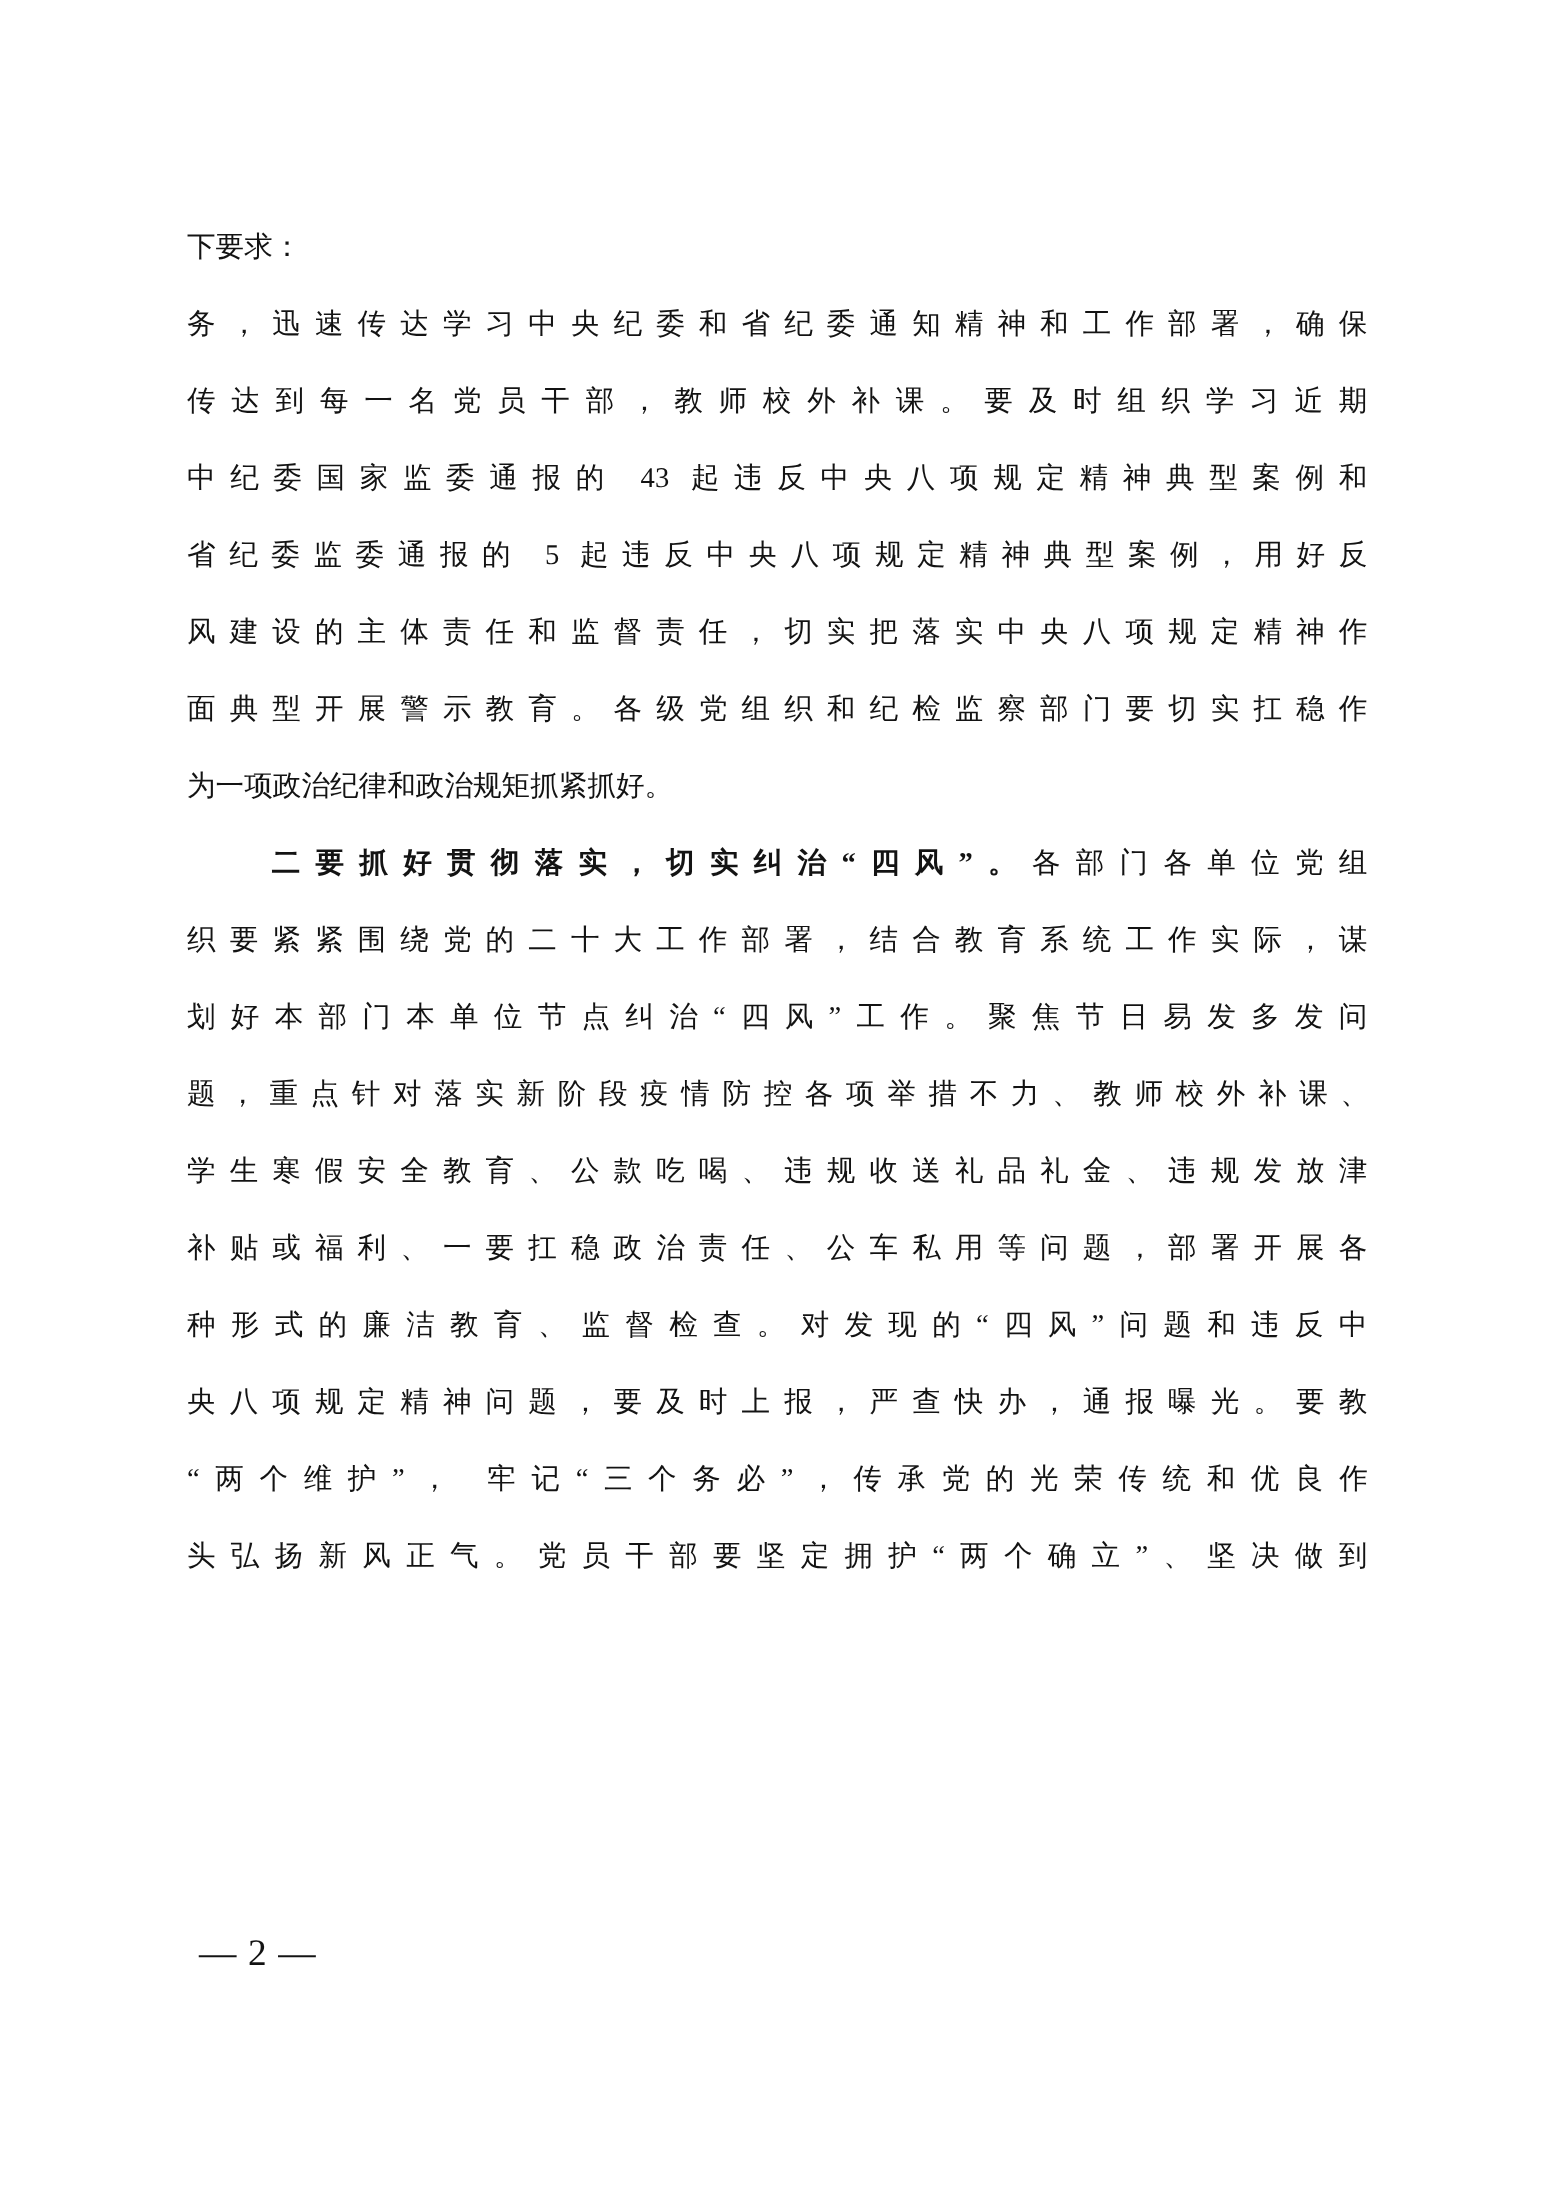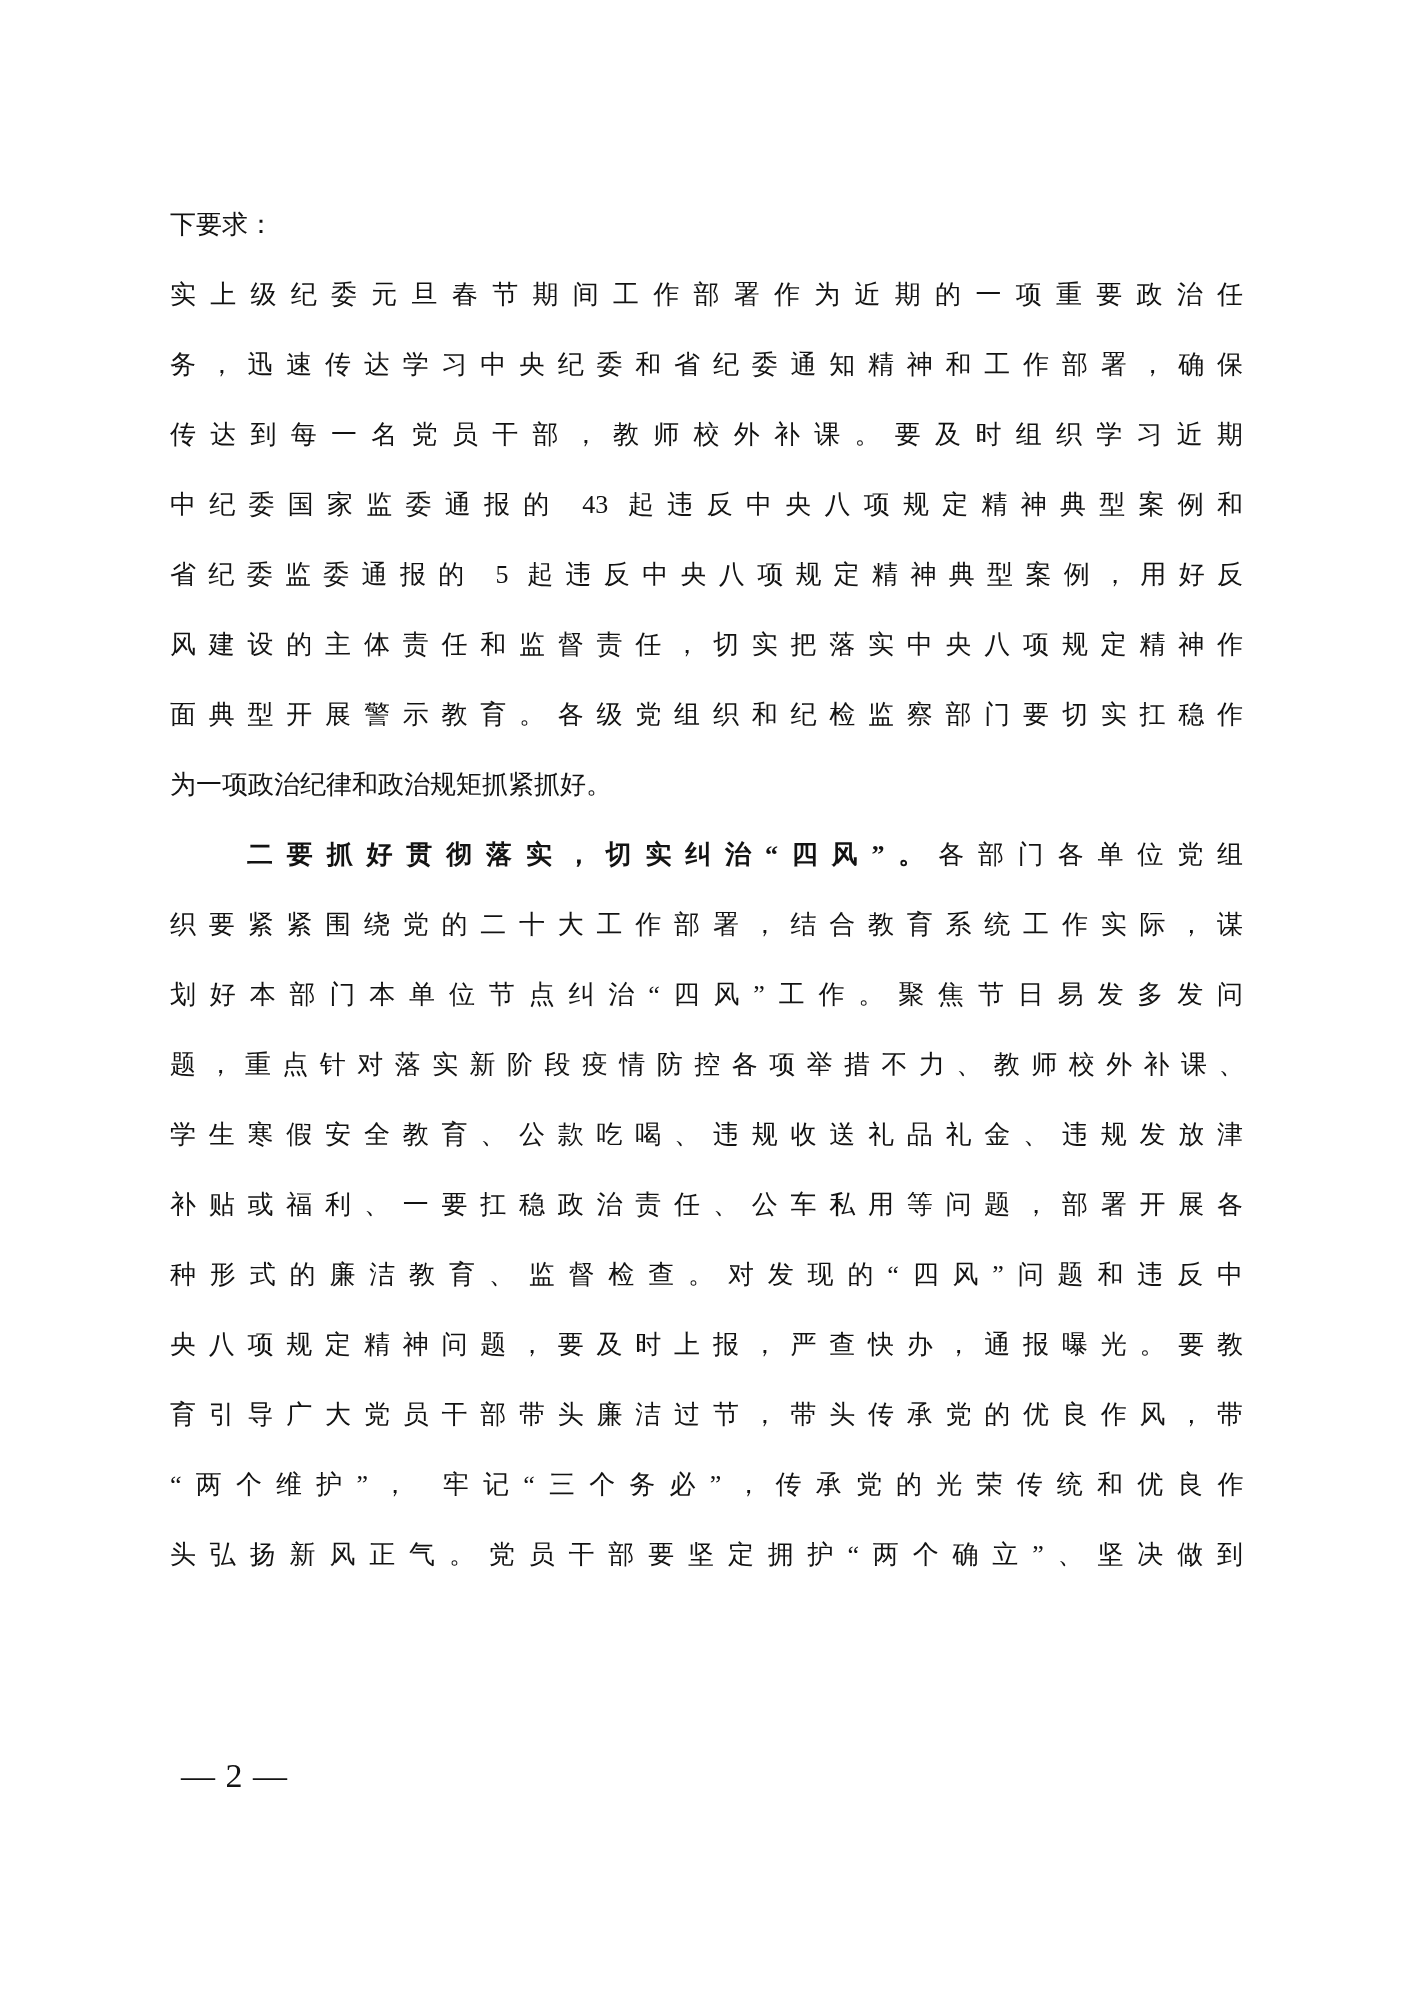--- a/index.html
+++ b/index.html
@@ -58,21 +58,20 @@
 </style>
 </head>
 <body>
 
 <div class="page">
   <div class="body-text">
 
     <div class="line short"><span>下要求：</span></div>
 
 
-    <div class="line"><span>实上级纪委元旦春节期间工作部署作为近期的一项重要政治任</span></div>
 
     <div class="line"><span>务，迅速传达学习中央纪委和省纪委通知精神和工作部署，确保</span></div>
 
     <div class="line"><span>传达到每一名党员干部，教师校外补课。要及时组织学习近期</span></div>
 
     <div class="line"><span>中纪委国家监委通报的 43 起违反中央八项规定精神典型案例和</span></div>
 
     <div class="line"><span>省纪委监委通报的 5 起违反中央八项规定精神典型案例，用好反</span></div>
 
     <div class="line"><span>风建设的主体责任和监督责任，切实把落实中央八项规定精神作</span></div>
@@ -90,21 +89,20 @@
     <div class="line tight"><span>题，重点针对落实新阶段疫情防控各项举措不力、教师校外补课、</span></div>
 
     <div class="line"><span>学生寒假安全教育、公款吃喝、违规收送礼品礼金、违规发放津</span></div>
 
     <div class="line"><span>补贴或福利、一要扛稳政治责任、公车私用等问题，部署开展各</span></div>
 
     <div class="line"><span>种形式的廉洁教育、监督检查。对发现的“四风”问题和违反中</span></div>
 
     <div class="line"><span>央八项规定精神问题，要及时上报，严查快办，通报曝光。要教</span></div>
 
-    <div class="line"><span>育引导广大党员干部带头廉洁过节，带头传承党的优良作风，带</span></div>
 
     <div class="line snug"><span>“两个维护”， 牢记“三个务必”，传承党的光荣传统和优良作</span></div>
 
     <div class="line"><span>头弘扬新风正气。党员干部要坚定拥护“两个确立”、坚决做到</span></div>
 
 
   </div>
 
   <div class="footer">— 2 —</div>
 </div>

